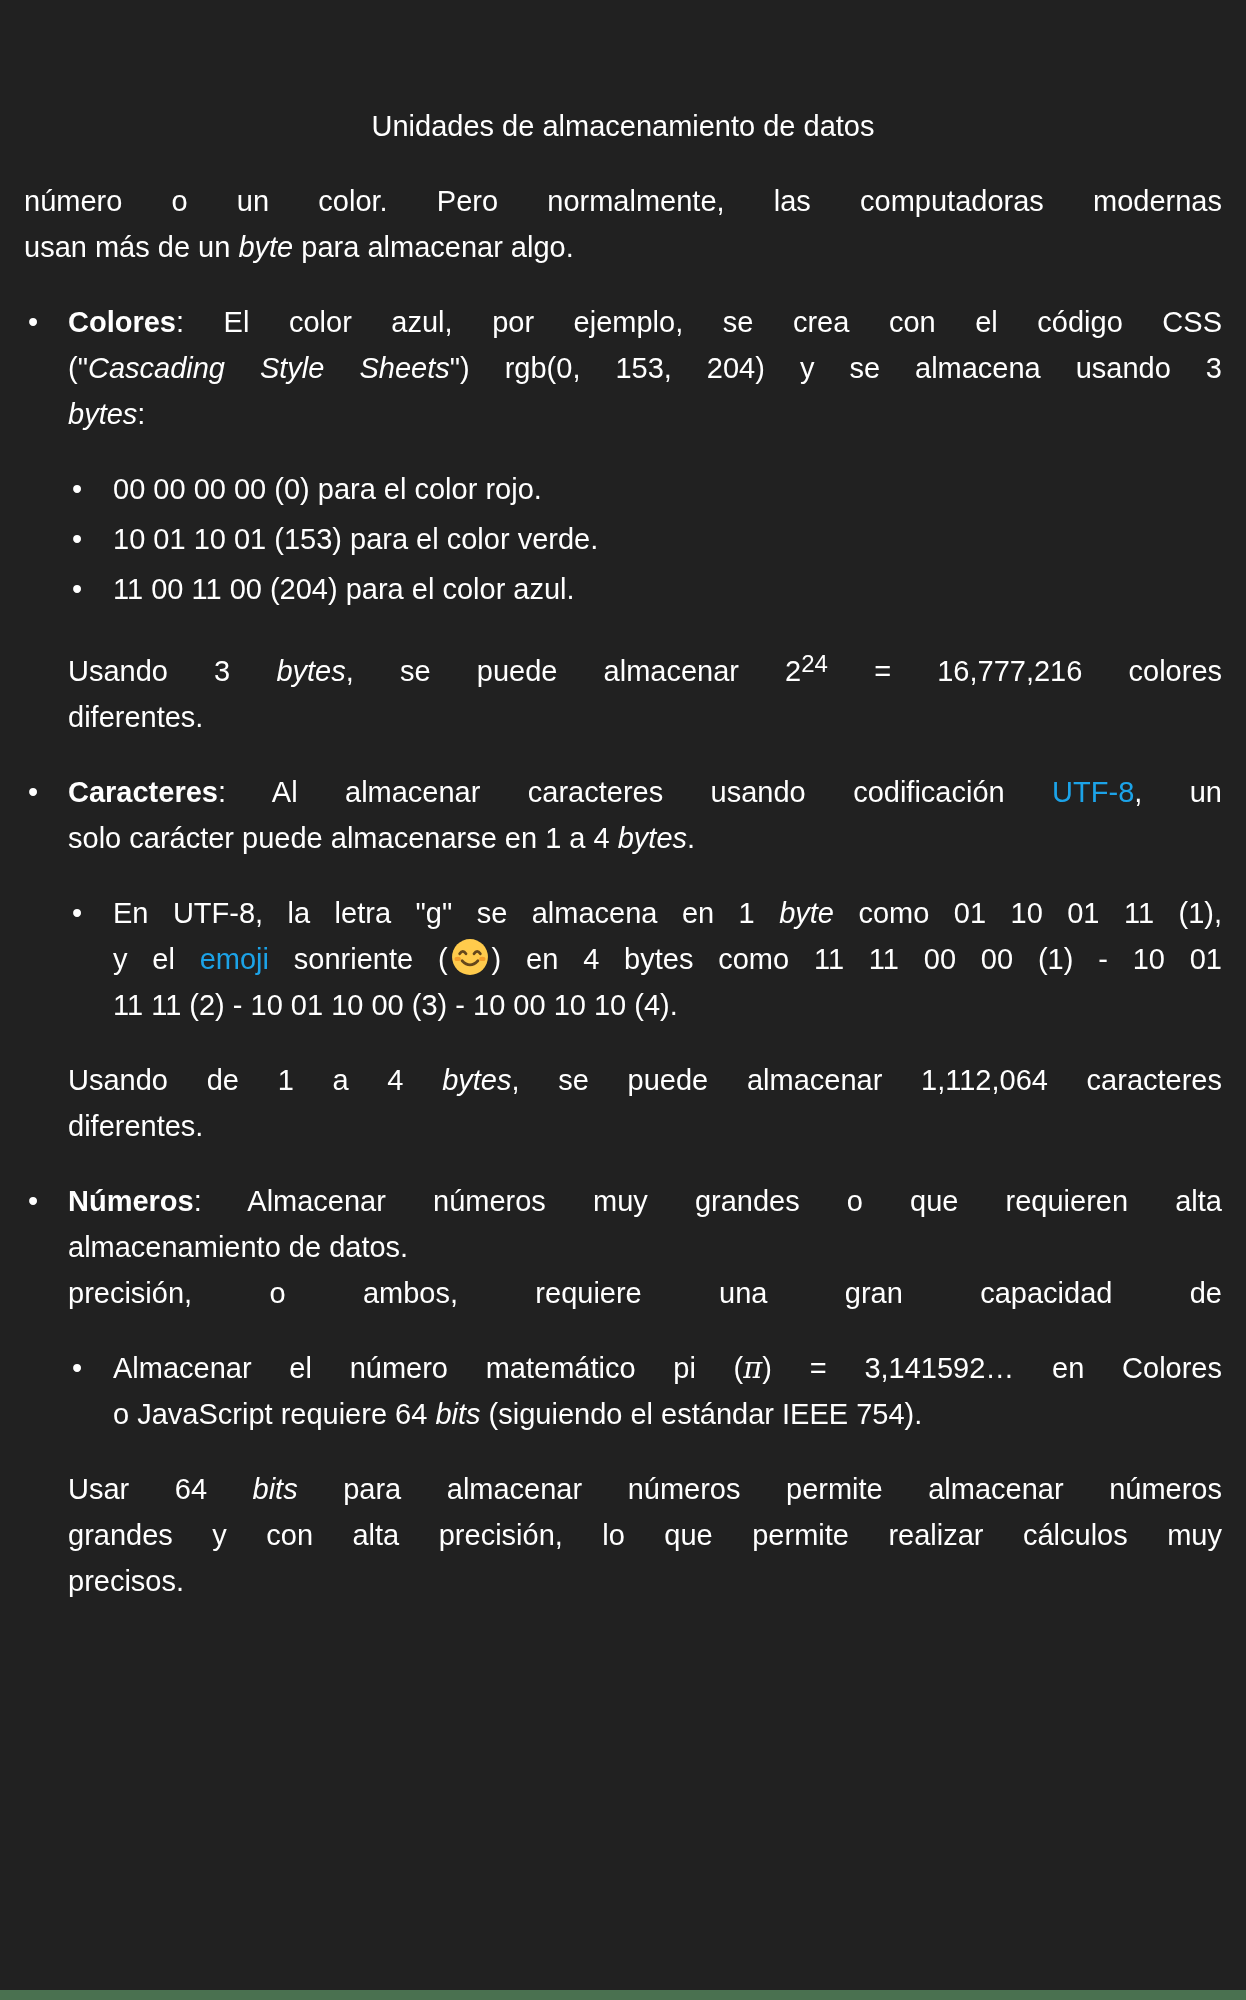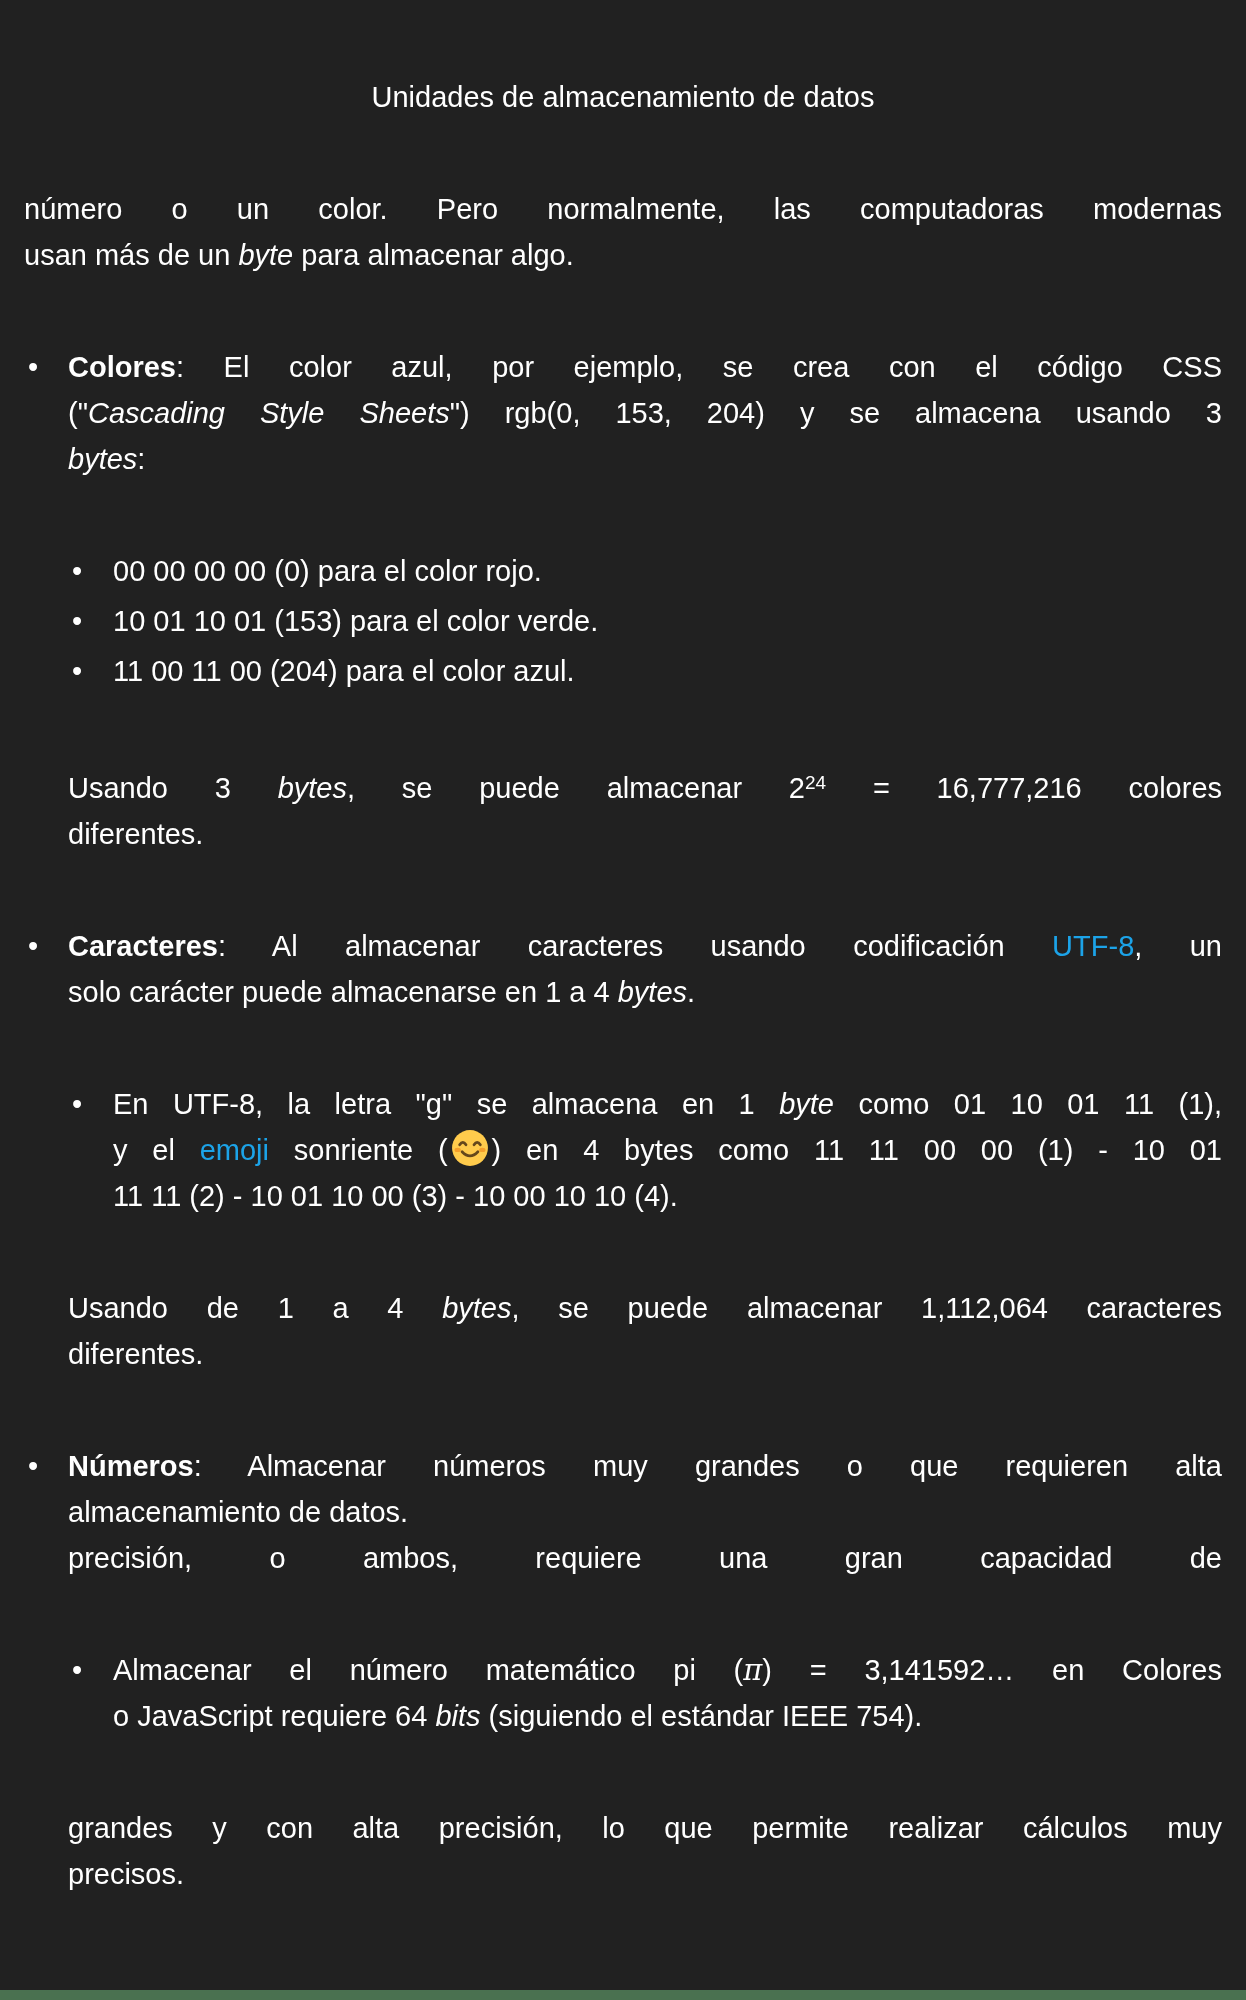--- a/index.html
+++ b/index.html
@@ -8,34 +8,34 @@
   html,body{margin:0;padding:0;background:var(--bg);}
   .page{
     position:relative; width:1246px; height:2000px; overflow:hidden;
     background:var(--bg); color:var(--fg);
     font-family:"Liberation Sans","DejaVu Sans",sans-serif;
     font-size:29px; line-height:46px;
   }
   .doc{padding:74px 24px 0 24px;}
   .doc > * + *{margin-top:66px;}
   .doc > .b2 + .b2{margin-top:4px;}
-  .block{position:relative;}
+  .block{position:relative;margin-top:29px;}
   .line{text-align:justify; text-align-last:justify;}
   .line.last{text-align-last:left;}
   .title .line, .title .line.last{text-align:center; text-align-last:center;}
   .b1{padding-left:44px;}
   .b2{padding-left:89px;}
   .marker{position:absolute; top:0;}
   .b1 > .marker{left:4px;}
   .b2 > .marker{left:48px;}
   .pind{margin-left:44px;}
   .b{font-weight:bold;}
   .i{font-style:italic;}
   .link{color:var(--link); cursor:pointer;}
-  .sup{font-size:19px; vertical-align:9px;}
+  .sup{font-size:24px; vertical-align:9px;}
   .pi{font-family:"DejaVu Serif","Liberation Serif",serif; font-style:italic;}
   .emoji{display:inline-block; width:38px; height:38px; vertical-align:-7px; margin:0 3px;}
   .emoji svg{width:38px; height:38px; display:block;}
   .bottom-bar{position:absolute; left:0; bottom:0; width:100%; height:10px; background:var(--bar);}
 </style>
 </head>
 <body>
 
 <div class="page">
   <main class="doc">
@@ -95,18 +95,19 @@
         <div class="line"><span class="b">Números</span><span>: Almacenar números muy grandes o que requieren alta</span></div>
         <div class="line last"><span>almacenamiento de datos.</span></div>
         <div class="line"><span>precisión, o ambos, requiere una gran capacidad de</span></div>
       </div>
       <div class="block b2">
         <span class="marker">•</span>
         <div class="line"><span>Almacenar el número matemático pi (</span><span class="pi">π</span><span>) = 3,141592… en Colores</span></div>
         <div class="line last"><span>o JavaScript requiere 64 </span><span class="i">bits</span><span> (siguiendo el estándar IEEE 754).</span></div>
       </div>
       <div class="block pind">
+        <div class="line"><span>Usar 64 </span><span class="i">bits</span><span> para almacenar números permite almacenar números</span></div>
         <div class="line"><span>grandes y con alta precisión, lo que permite realizar cálculos muy</span></div>
         <div class="line last"><span>precisos.</span></div>
       </div>
     </main>
   <div class="bottom-bar"></div>
 </div>
 
 </body></html>

